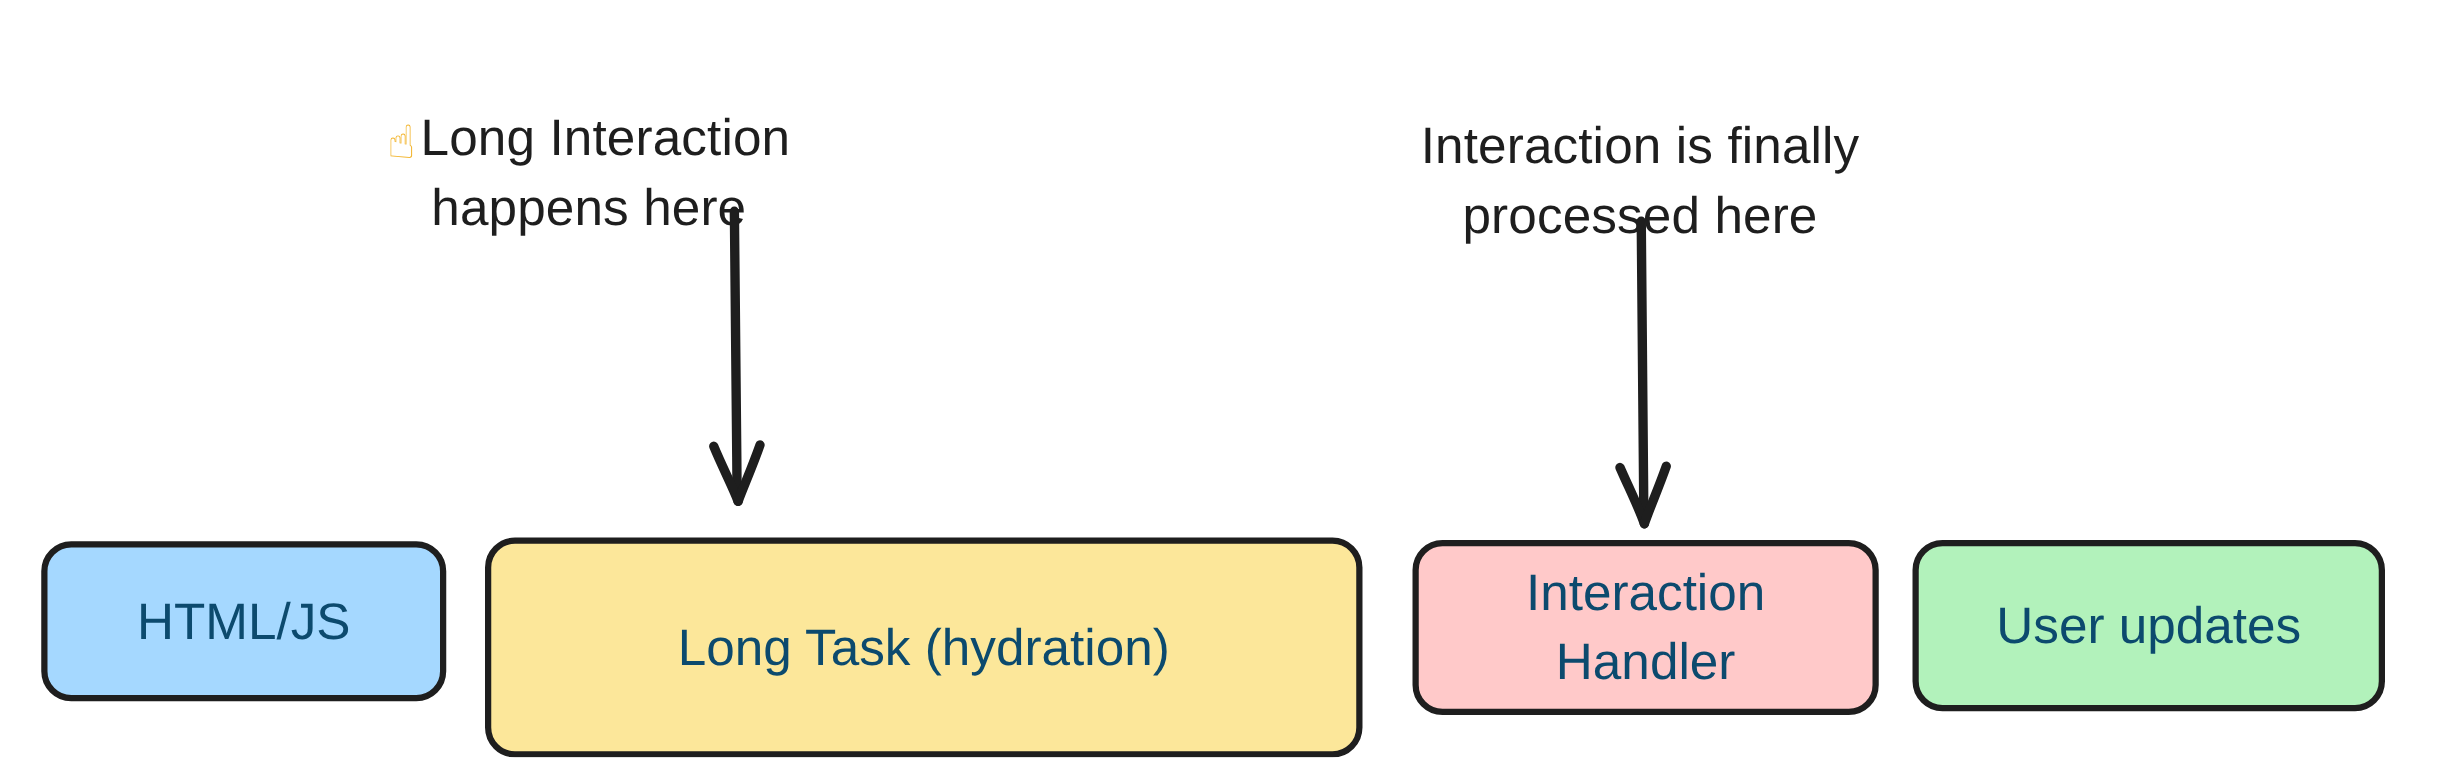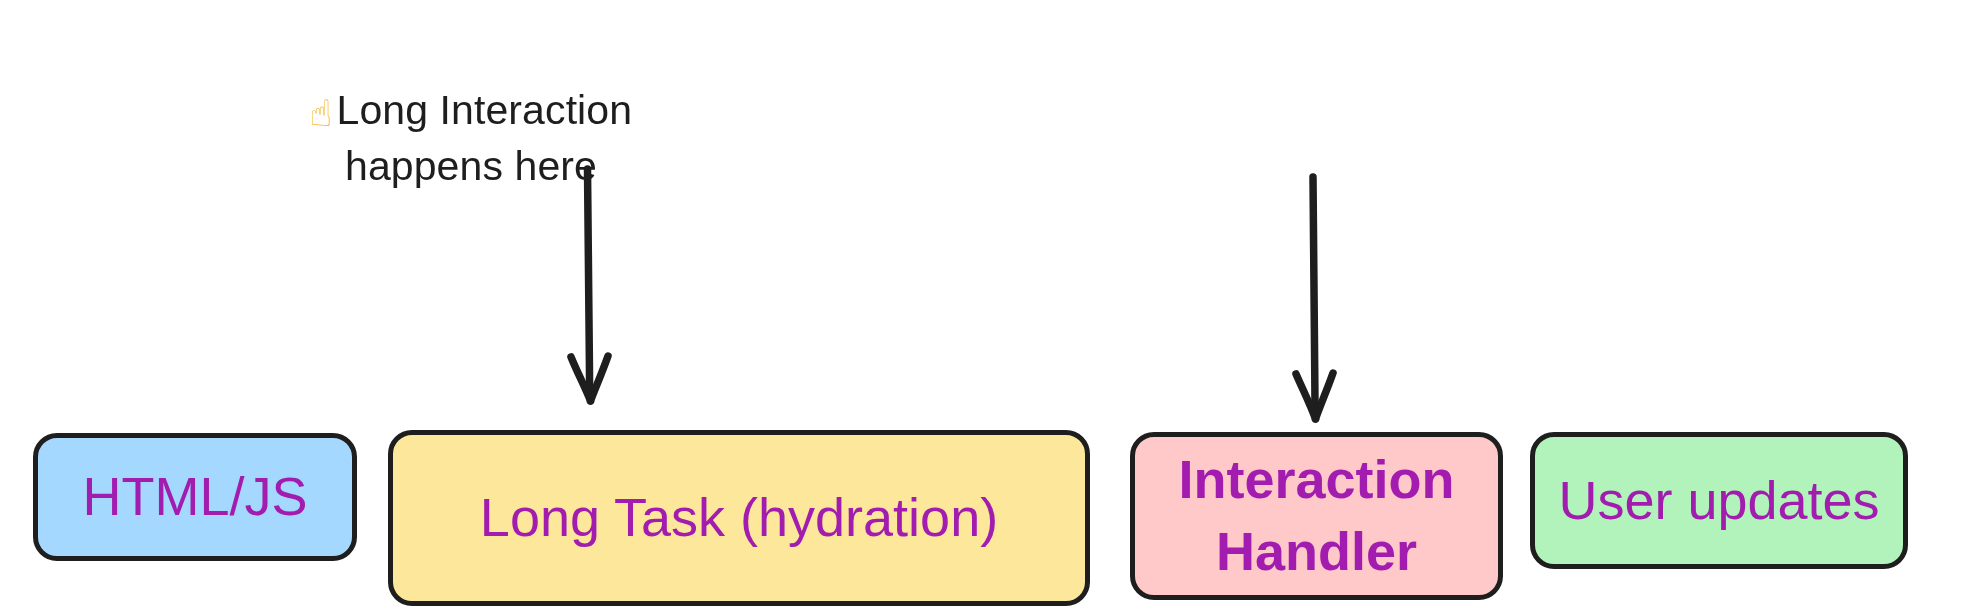--- a/index.html
+++ b/index.html
@@ -63,23 +63,23 @@
     box-sizing: border-box;
     border: 5px solid #1e1e1e;
     border-radius: 24px;
     display: flex;
     align-items: center;
     justify-content: center;
     text-align: center;
   }
   .node-label {
     font-family: "Liberation Sans", "DejaVu Sans", sans-serif;
-    font-size: 54px;
+    font-size: 41px;
     line-height: 1.33;
-    color: #a21caf;
+    color: #0c4a6e;
     white-space: pre-line;
     padding: 0 10px;
   }
 
   #node-html-js {
     left: 33px;
     top: 433px;
     width: 324px;
     height: 128px;
     background: #a5d8ff;
@@ -88,42 +88,45 @@
     left: 388px;
     top: 430px;
     width: 702px;
     height: 176px;
     background: #fce79a;
   }
   #node-interaction-handler {
     left: 1130px;
     top: 432px;
     width: 373px;
-    height: 168px;
+    height: 140px;
     background: #ffc9c9;
-    font-weight: bold;
   }
   #node-page-updates {
     left: 1530px;
     top: 432px;
     width: 378px;
     height: 137px;
     background: #b2f2bb;
   }
 </style>
 </head>
 <body>
 
 <div id="canvas">
 
   <div class="annotation" id="label-user-interaction">
     <span class="emoji">☝</span><span>Long Interaction
 happens here</span>
   </div>
 
+  <div class="annotation" id="label-processed">
+    <span>Interaction is finally
+processed here</span>
+  </div>
 
   <svg class="arrow-svg" style="left:545px; top:160px;" width="90" height="260" viewBox="0 0 90 260">
     <path d="M42.5 9 C 43.3 70, 44.0 150, 44.6 228" stroke="#1e1e1e" stroke-width="7.5" stroke-linecap="round" fill="none"></path>
     <path d="M26 197 C 33 214, 41 229, 45.5 241" stroke="#1e1e1e" stroke-width="7.5" stroke-linecap="round" fill="none"></path>
     <path d="M63 196 C 57 213, 50 229, 45.5 241" stroke="#1e1e1e" stroke-width="7.5" stroke-linecap="round" fill="none"></path>
   </svg>
 
   <svg class="arrow-svg" style="left:1272px; top:168px;" width="90" height="265" viewBox="0 0 90 265">
     <path d="M41 9 C 41.8 72, 42.4 156, 43 238" stroke="#1e1e1e" stroke-width="7.5" stroke-linecap="round" fill="none"></path>
     <path d="M24 206 C 31 222, 39 238, 43.5 251" stroke="#1e1e1e" stroke-width="7.5" stroke-linecap="round" fill="none"></path>

